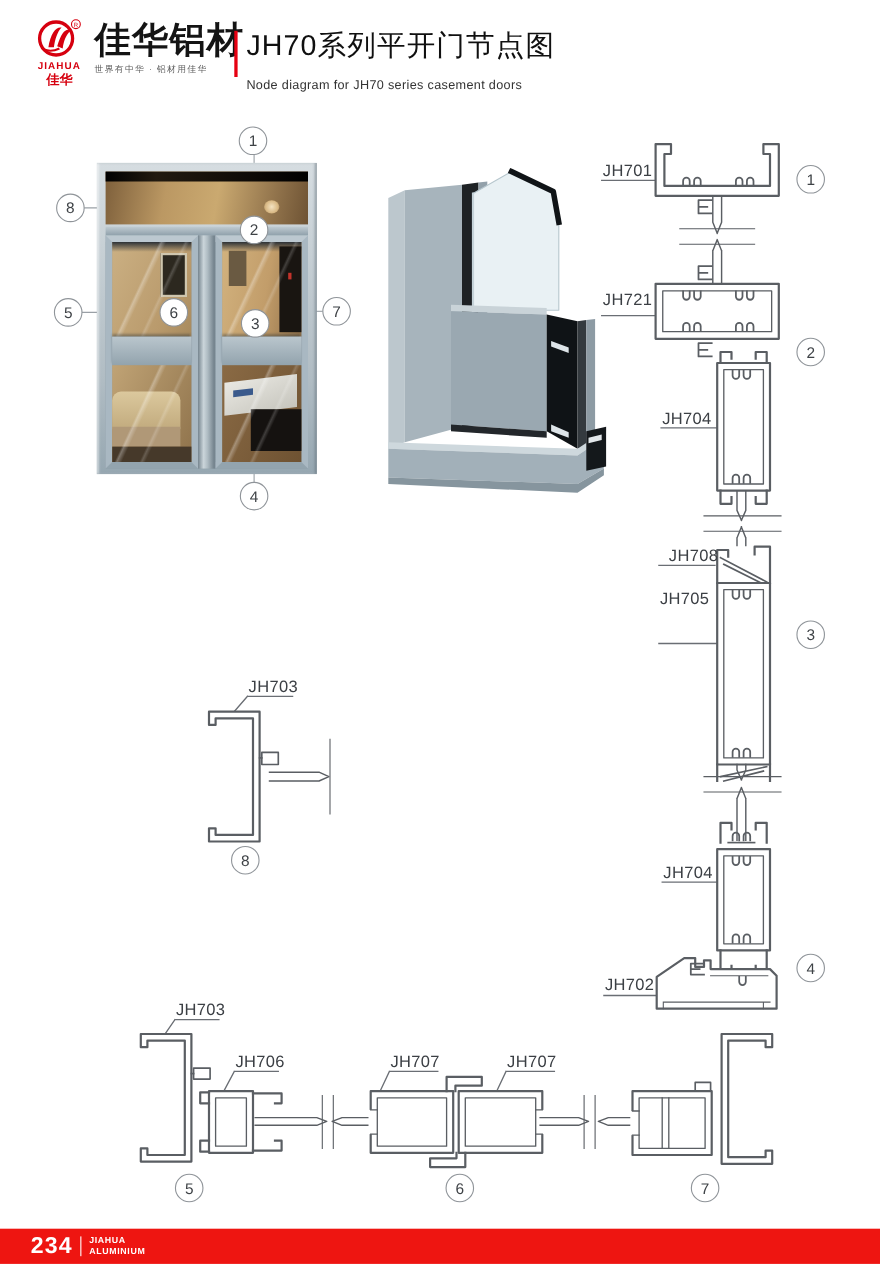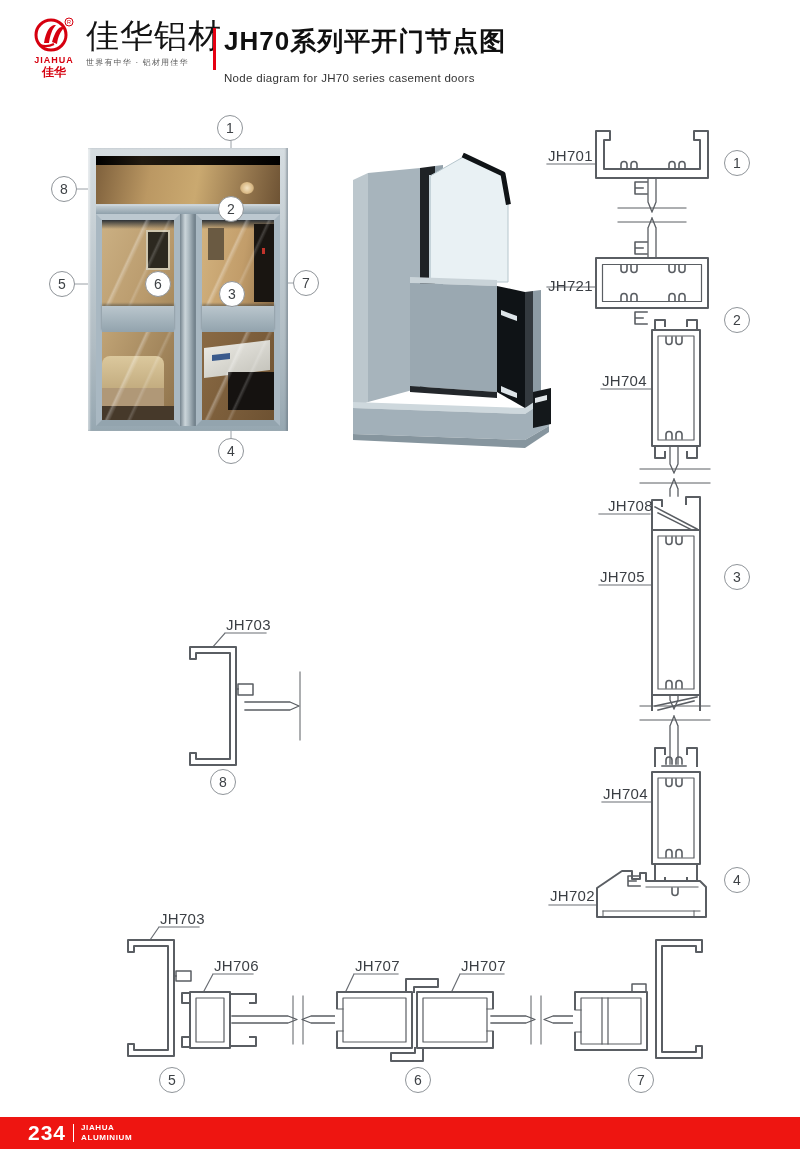--- a/index.html
+++ b/index.html
@@ -5,25 +5,25 @@
   html,body{margin:0;padding:0;background:#9b9b9b;}
   .page{position:relative;width:800px;height:1167px;background:#ffffff;overflow:hidden;
         font-family:"Liberation Sans",sans-serif;margin:0 auto;}
   
   .header{position:absolute;left:0;top:0;width:800px;height:90px;}
   .logo{position:absolute;left:28px;top:16px;width:52px;text-align:center;}
   .logo .mark{display:block;margin:0 auto;}
   .logo .en{color:#d6000f;font-weight:bold;font-size:9px;letter-spacing:1px;line-height:1;}
   .logo .cn{color:#d6000f;font-weight:bold;font-size:12px;line-height:1.2;}
   .brand{position:absolute;left:86px;top:18px;width:130px;}
-  .brand .name{font-size:33px;font-weight:normal;color:#141414;letter-spacing:1px;line-height:1.1;white-space:nowrap;}
+  .brand .name{font-size:33px;font-weight:bold;color:#141414;letter-spacing:1px;line-height:1.1;white-space:nowrap;}
   .brand .tag{margin-top:3px;font-size:8px;color:#5c5c5c;letter-spacing:1.2px;white-space:nowrap;}
   .vdiv{position:absolute;left:213px;top:28px;width:3px;height:42px;background:#e60012;}
   .titles{position:absolute;left:224px;top:24px;}
-  .titles .cn{font-size:26px;font-weight:bold;color:#101010;letter-spacing:1px;white-space:nowrap;}
+  .titles .cn{font-size:26px;font-weight:normal;color:#101010;letter-spacing:1px;white-space:nowrap;}
   .titles .en{margin-top:13px;font-size:11.5px;color:#333;letter-spacing:.3px;white-space:nowrap;}
   
   .art{position:absolute;left:0;top:0;width:800px;height:1167px;}
   .art svg{position:absolute;left:0;top:0;pointer-events:none;}
   .plabel{position:absolute;font-size:15px;color:#3b3f44;letter-spacing:.3px;white-space:nowrap;}
   .co{position:absolute;width:26px;height:26px;border-radius:50%;background:#fff;
       border:1.5px solid #8f9499;box-sizing:border-box;color:#3e4246;font-size:14px;
       display:flex;align-items:center;justify-content:center;line-height:1;}
   
   .photo{position:absolute;left:88px;top:148px;width:200px;height:283px;
@@ -295,24 +295,24 @@
             <div class="table"></div>
             <div class="book"></div>
             <div class="cab"></div>
             <div class="refl"></div>
           </div>
         </div>
       </div>
     </div>
 
     <div class="plabel" style="left:548px;top:147px">JH701</div>
-    <div class="plabel" style="left:548px;top:277px">JH721</div>
+    <div class="plabel" style="left:548px;top:264px">JH721</div>
     <div class="plabel" style="left:602px;top:372px">JH704</div>
     <div class="plabel" style="left:608px;top:497px">JH708</div>
-    <div class="plabel" style="left:600px;top:568px">JH705</div>
+    <div class="plabel" style="left:600px;top:536px">JH705</div>
     <div class="plabel" style="left:603px;top:785px">JH704</div>
     <div class="plabel" style="left:550px;top:887px">JH702</div>
     <div class="plabel" style="left:226px;top:616px">JH703</div>
     <div class="plabel" style="left:160px;top:910px">JH703</div>
     <div class="plabel" style="left:214px;top:957px">JH706</div>
     <div class="plabel" style="left:355px;top:957px">JH707</div>
     <div class="plabel" style="left:461px;top:957px">JH707</div>
 
     <div class="co" style="left:217px;top:115px">1</div>
     <div class="co" style="left:218px;top:196px">2</div>

